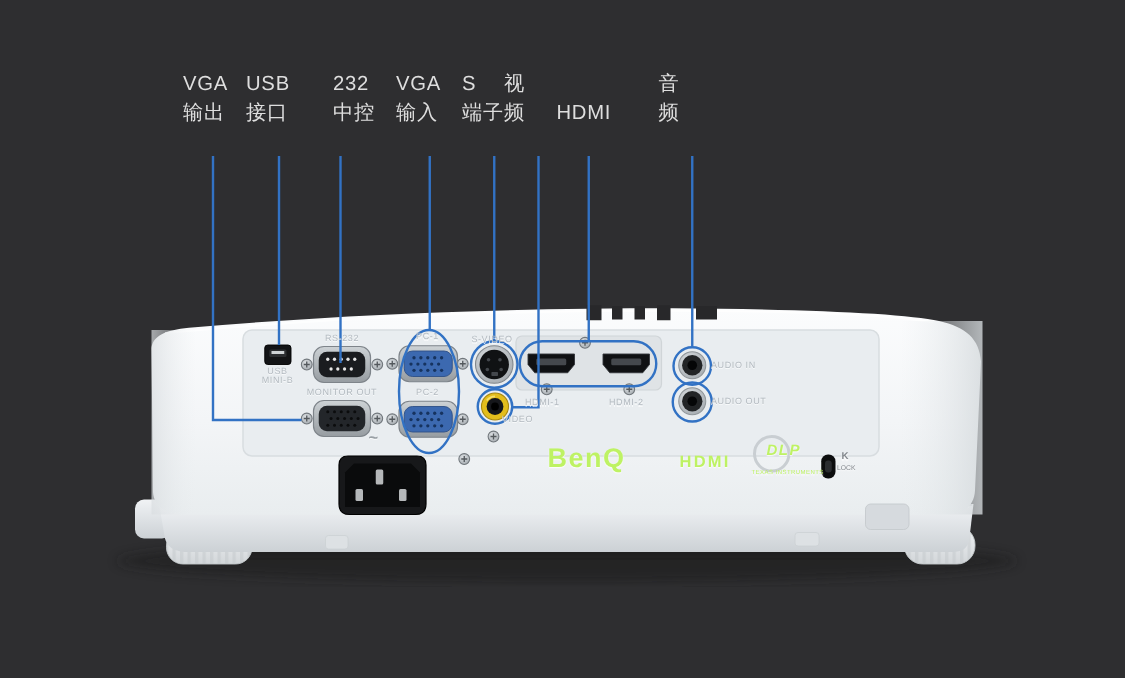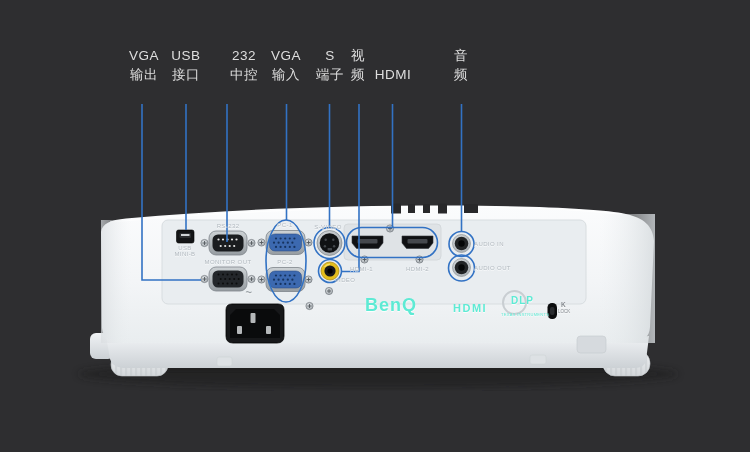--- a/index.html
+++ b/index.html
@@ -1,34 +1,34 @@
 <!DOCTYPE html>
 <html><head>
 <meta charset="utf-8">
 <style>
   html,body{margin:0;padding:0;background:#2e2e30;}
   .stage{position:relative;width:750px;height:452px;background:#2e2e30;overflow:hidden;
          font-family:"Liberation Sans","DejaVu Sans",sans-serif;}
   svg{position:absolute;left:0;top:0;}
   
-  .ann{position:absolute;top:46px;width:44px;text-align:center;color:#dedede;
+  .ann{position:absolute;top:46px;width:44px;text-align:left;color:#dedede;
        font-size:13.5px;line-height:19px;letter-spacing:.5px;}
   .ann span{display:block;min-height:19px;}
   
   .tiny{position:absolute;font-size:6px;letter-spacing:.4px;color:#b3bac0;
         text-shadow:0 1px 0 rgba(255,255,255,.75);white-space:nowrap;line-height:1;}
   .tc{transform:translateX(-50%);}
   .power-sym{font-size:11px;color:#9aa1a6;font-weight:bold;}
   
-  .emboss{position:absolute;color:#5eead4;text-shadow:0 1px 1px #ffffff;white-space:nowrap;line-height:1;}
+  .emboss{position:absolute;color:#bef264;text-shadow:0 1px 1px #ffffff;white-space:nowrap;line-height:1;}
   .benq{left:365px;top:296px;font-size:18px;font-weight:bold;letter-spacing:1px;}
   .hdmilogo{left:453px;top:303px;font-size:11px;font-weight:bold;letter-spacing:1.5px;}
   .dlp-circle{position:absolute;left:502px;top:290px;width:25px;height:25px;
               border:2.5px solid #c9ced2;border-radius:50%;box-sizing:border-box;}
-  .dlp-text{left:511px;top:296px;font-size:10px;font-weight:bold;letter-spacing:1px;}
+  .dlp-text{left:511px;top:296px;font-size:10px;font-weight:bold;letter-spacing:1px;font-style:italic;}
   .dlp-sub{left:501px;top:313px;font-size:4px;letter-spacing:.3px;}
   .klock-k{left:561px;top:302px;font-size:6.5px;font-weight:bold;color:#84898e;}
   .klock-lock{left:558px;top:310px;font-size:4.5px;color:#84898e;}
 </style>
 </head>
 <body>
 
 <div class="stage">
 
   <svg width="750" height="452" viewBox="0 0 750 452">

